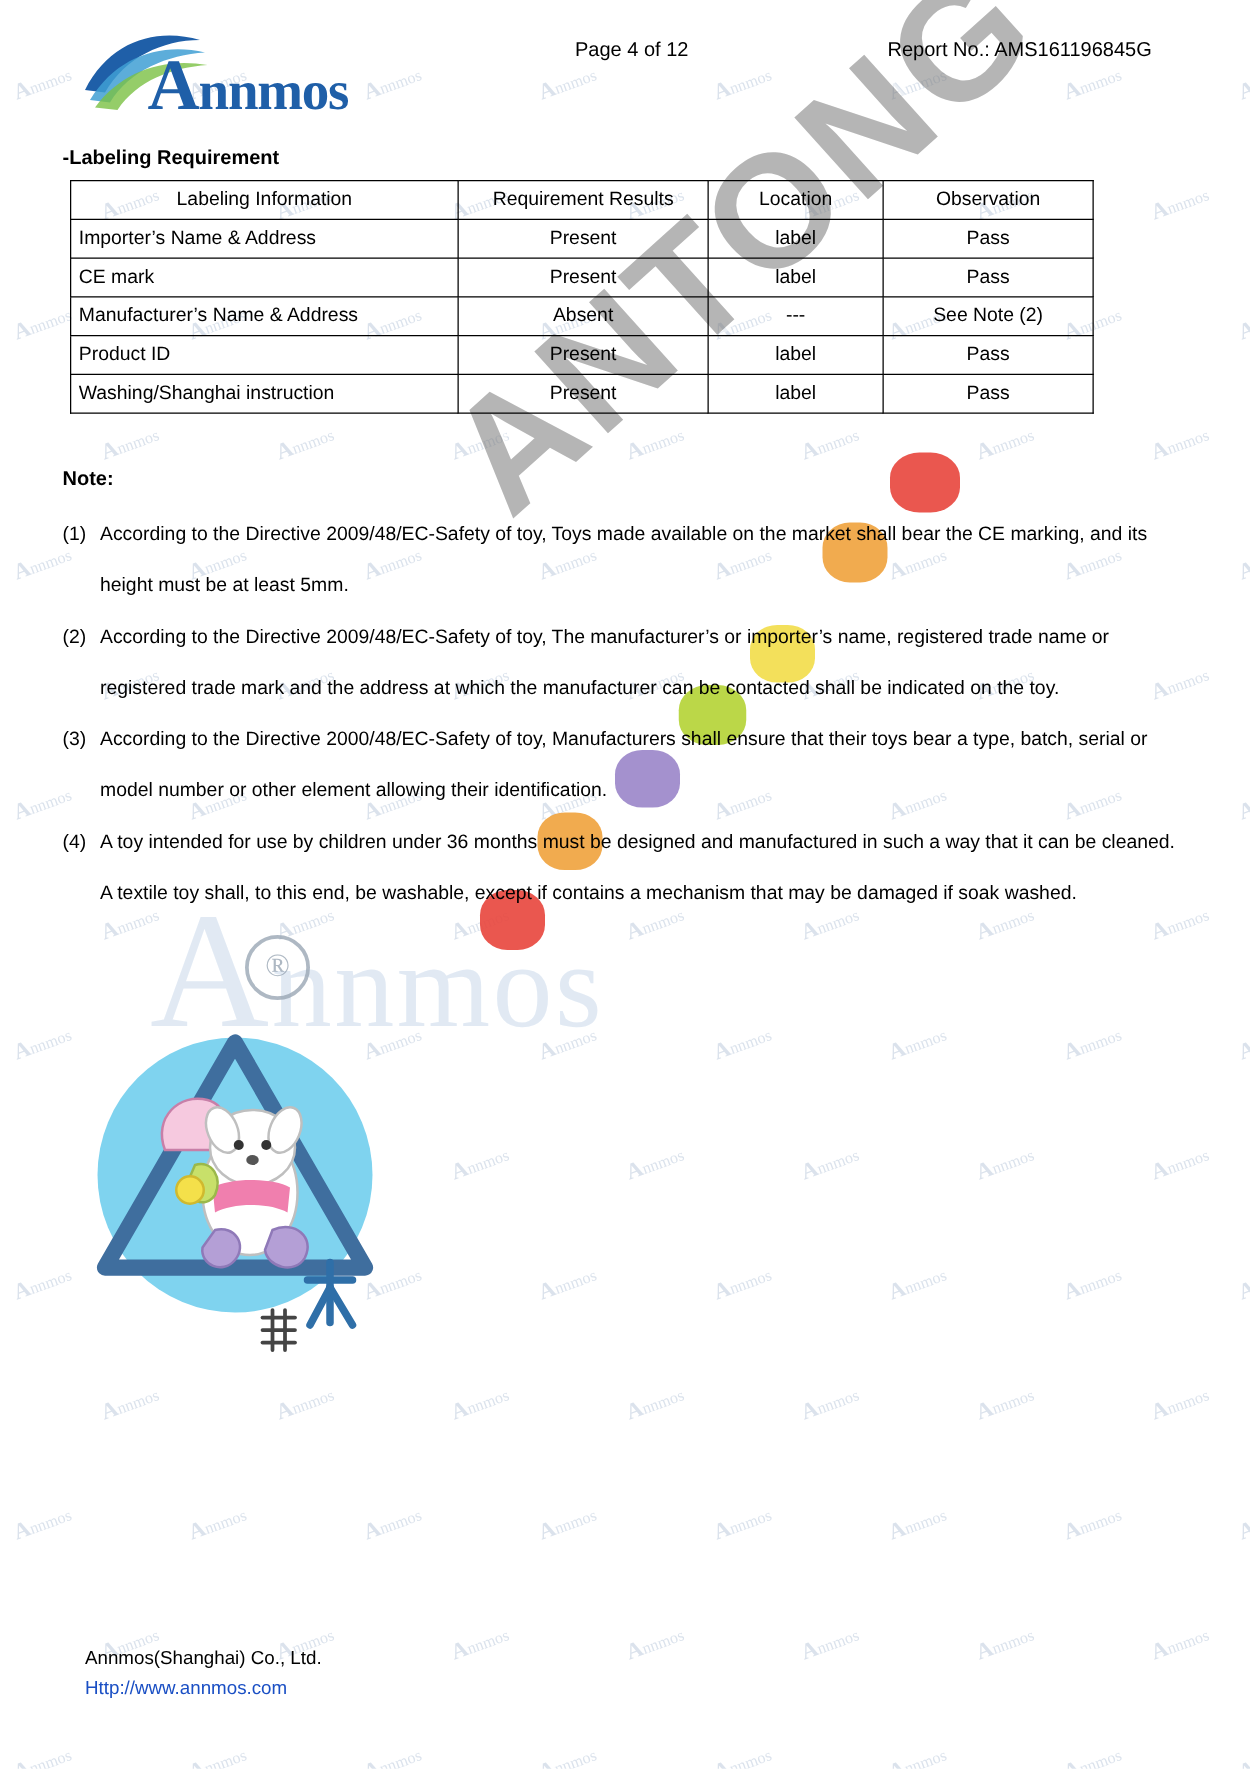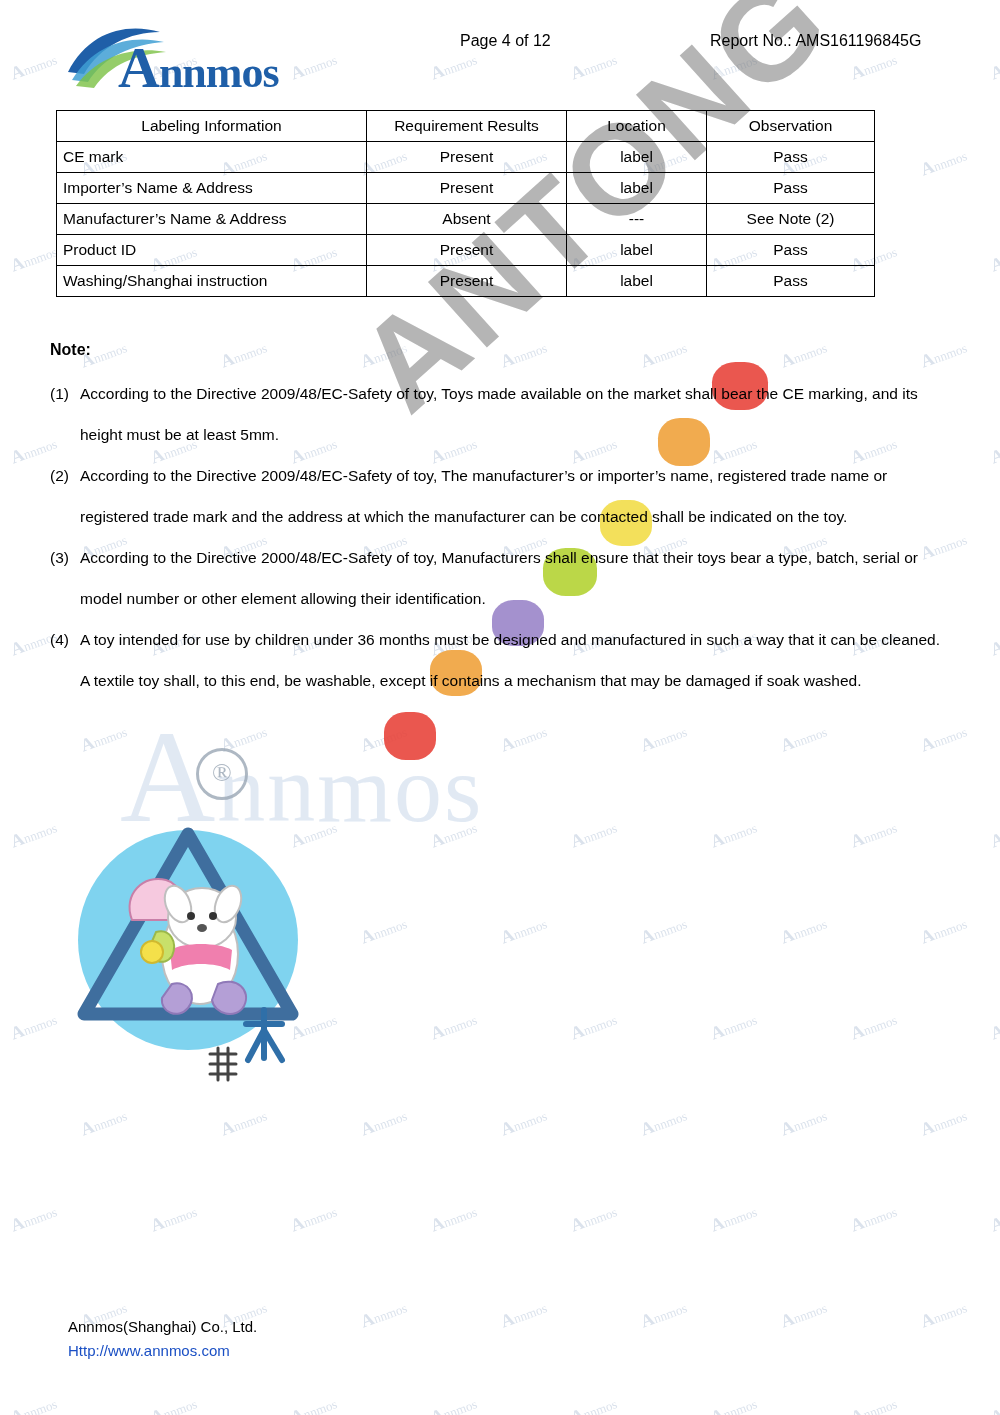--- a/index.html
+++ b/index.html
@@ -369,45 +369,46 @@
         <path d="M8 56 C28 16, 66 6, 100 16 C70 16, 40 30, 24 58 Z" fill="#1f5fa8"></path>
         <path d="M12 64 C34 28, 70 18, 104 26 C74 28, 44 40, 28 66 Z" fill="#3f9fd4" opacity="0.85"></path>
         <path d="M16 70 C38 40, 72 30, 106 36 C78 38, 50 48, 34 72 Z" fill="#7ac143" opacity="0.8"></path>
       </svg>
       <div class="logo-text"><span class="cap">A</span>nnmos</div>
     </div>
     <div class="header-center">Page 4 of 12</div>
     <div class="header-right">Report No.: AMS161196845G</div>
   </div>
 
+  <div class="section-title">-Labeling Requirement</div>
 
   <table class="labeling">
     <colgroup>
         <col class="c1">
         <col class="c2">
         <col class="c3">
         <col class="c4">
       </colgroup>
     <thead>
       <tr>
         <th>Labeling Information</th>
         <th>Requirement Results</th>
         <th>Location</th>
         <th>Observation</th>
       </tr>
     </thead>
     <tbody>
       <tr>
-        <td class="left">CE mark</td>
+        <td class="left">Importer’s Name &amp; Address</td>
         <td class="center">Present</td>
         <td class="center">label</td>
         <td class="center">Pass</td>
       </tr>
       <tr>
-        <td class="left">Importer’s Name &amp; Address</td>
+        <td class="left">CE mark</td>
         <td class="center">Present</td>
         <td class="center">label</td>
         <td class="center">Pass</td>
       </tr>
       <tr>
         <td class="left">Manufacturer’s Name &amp; Address</td>
         <td class="center">Absent</td>
         <td class="center">---</td>
         <td class="center">See Note (2)</td>
       </tr>

